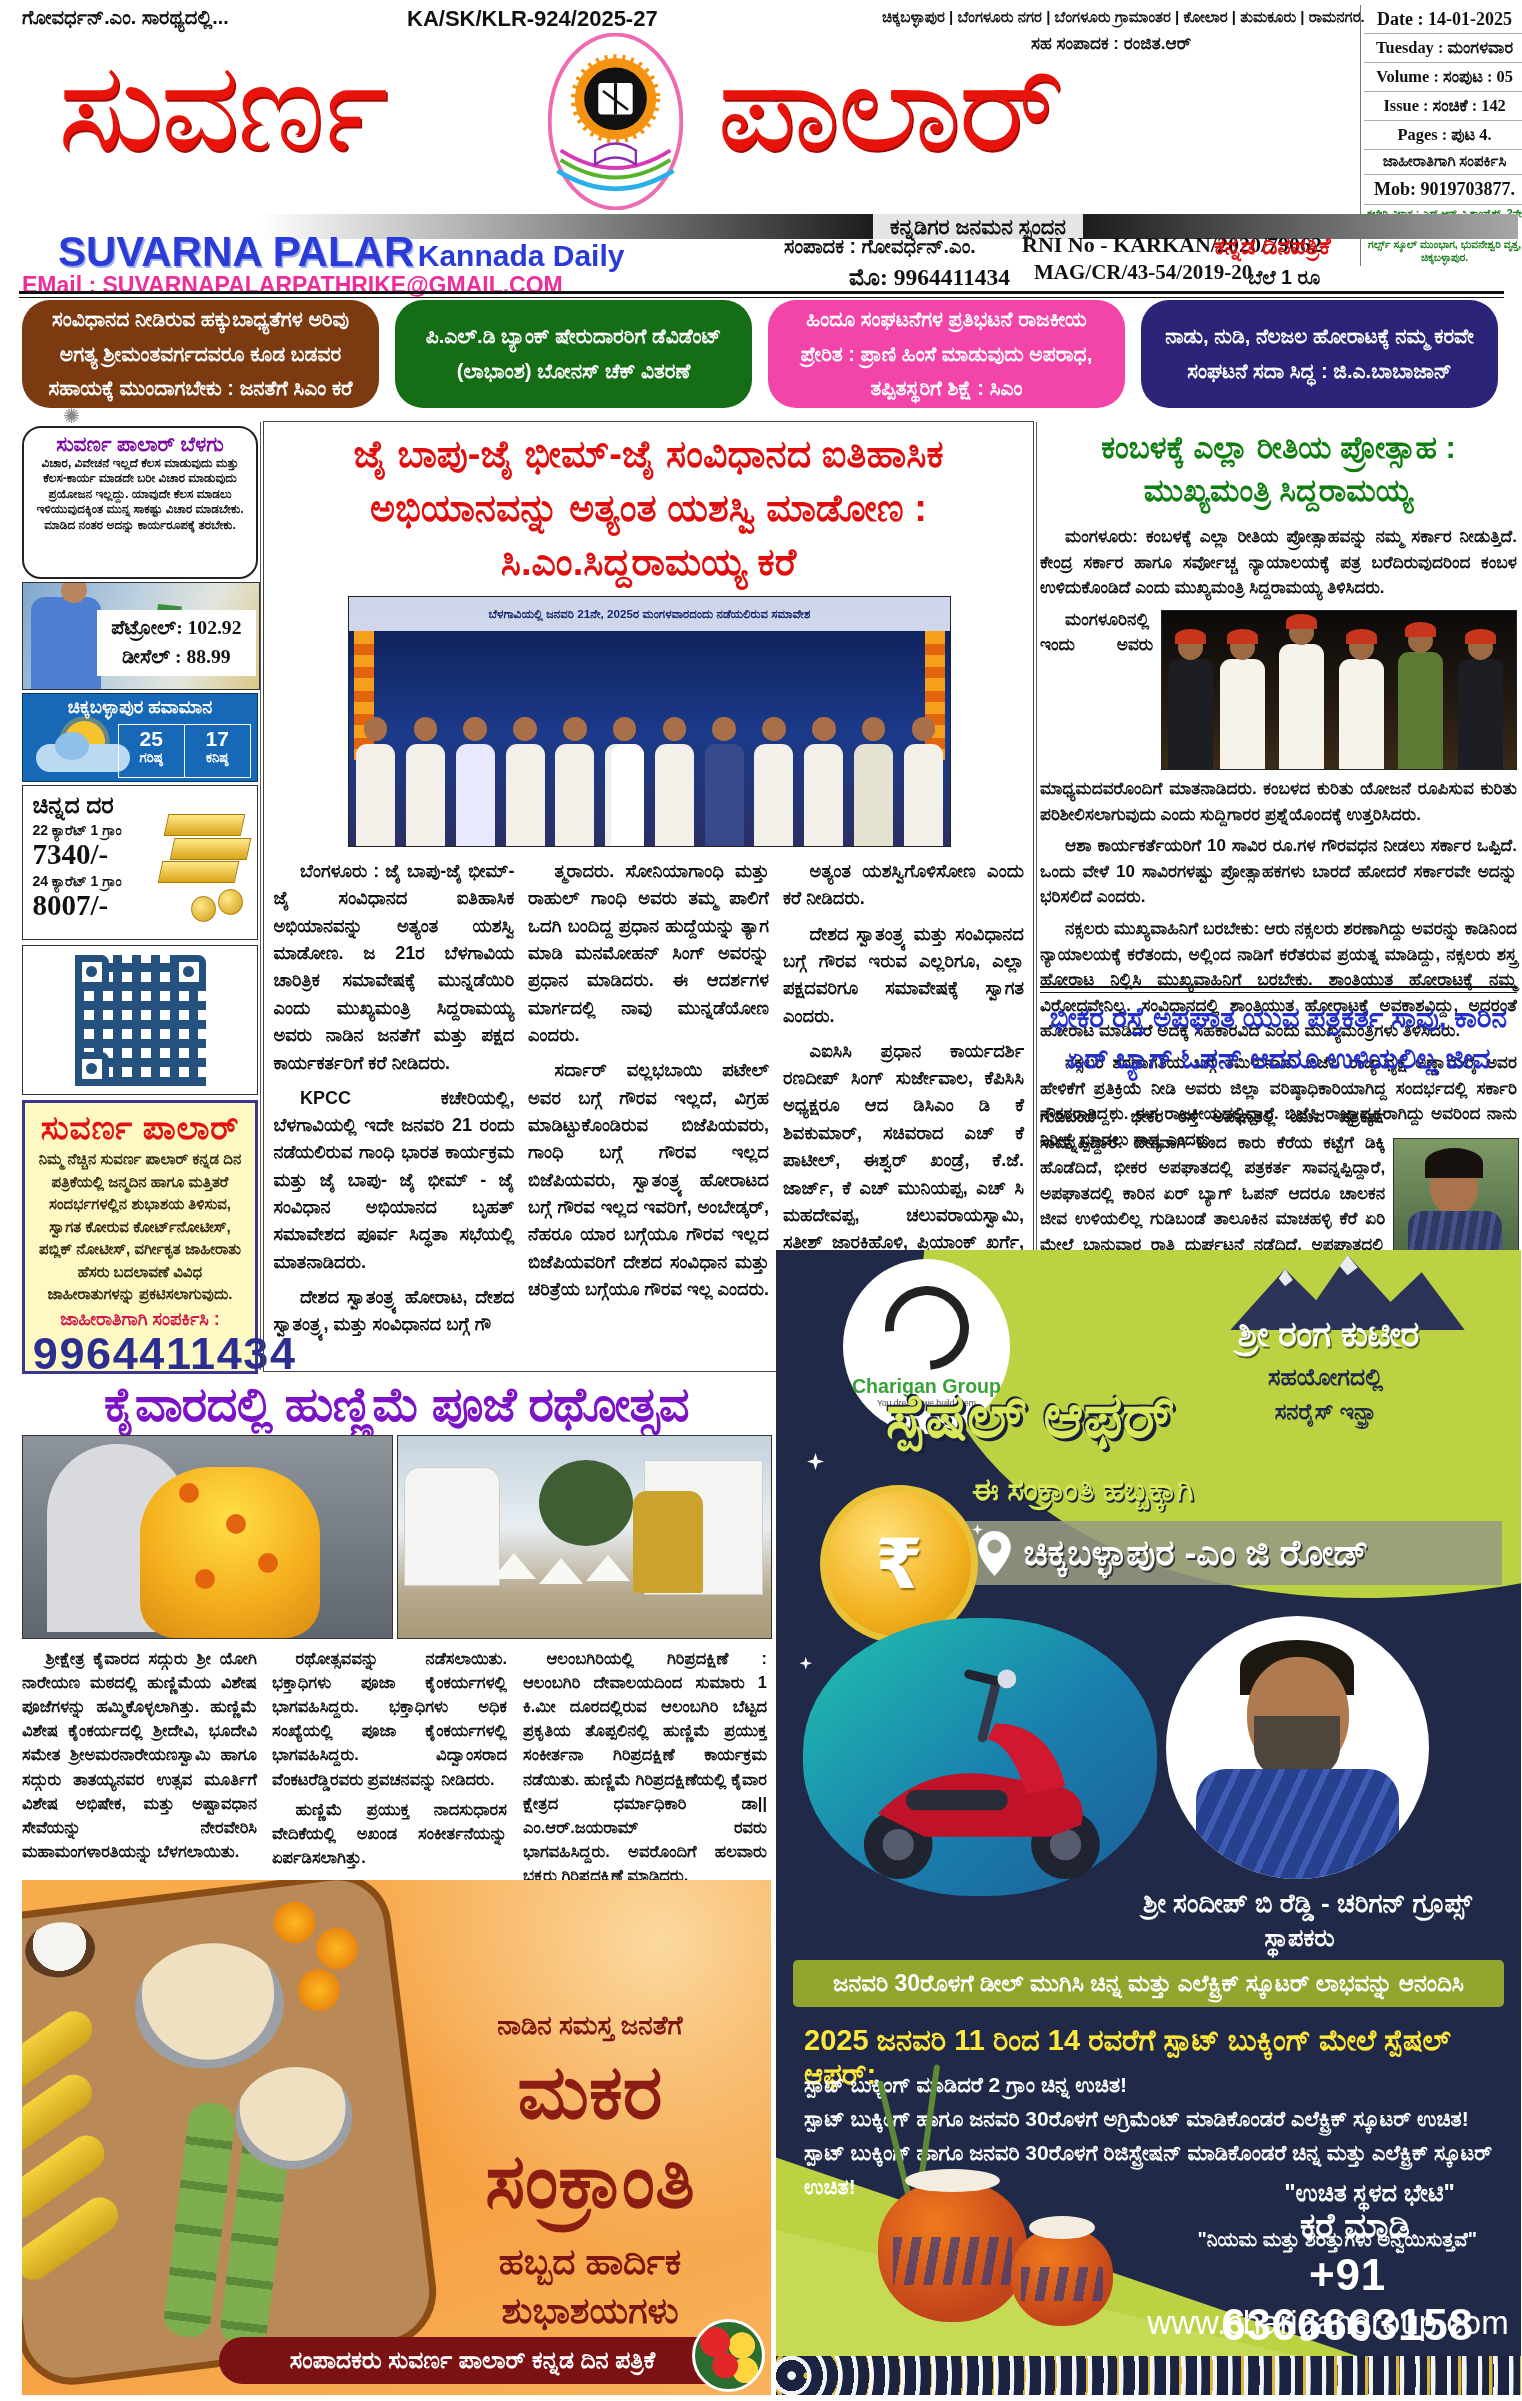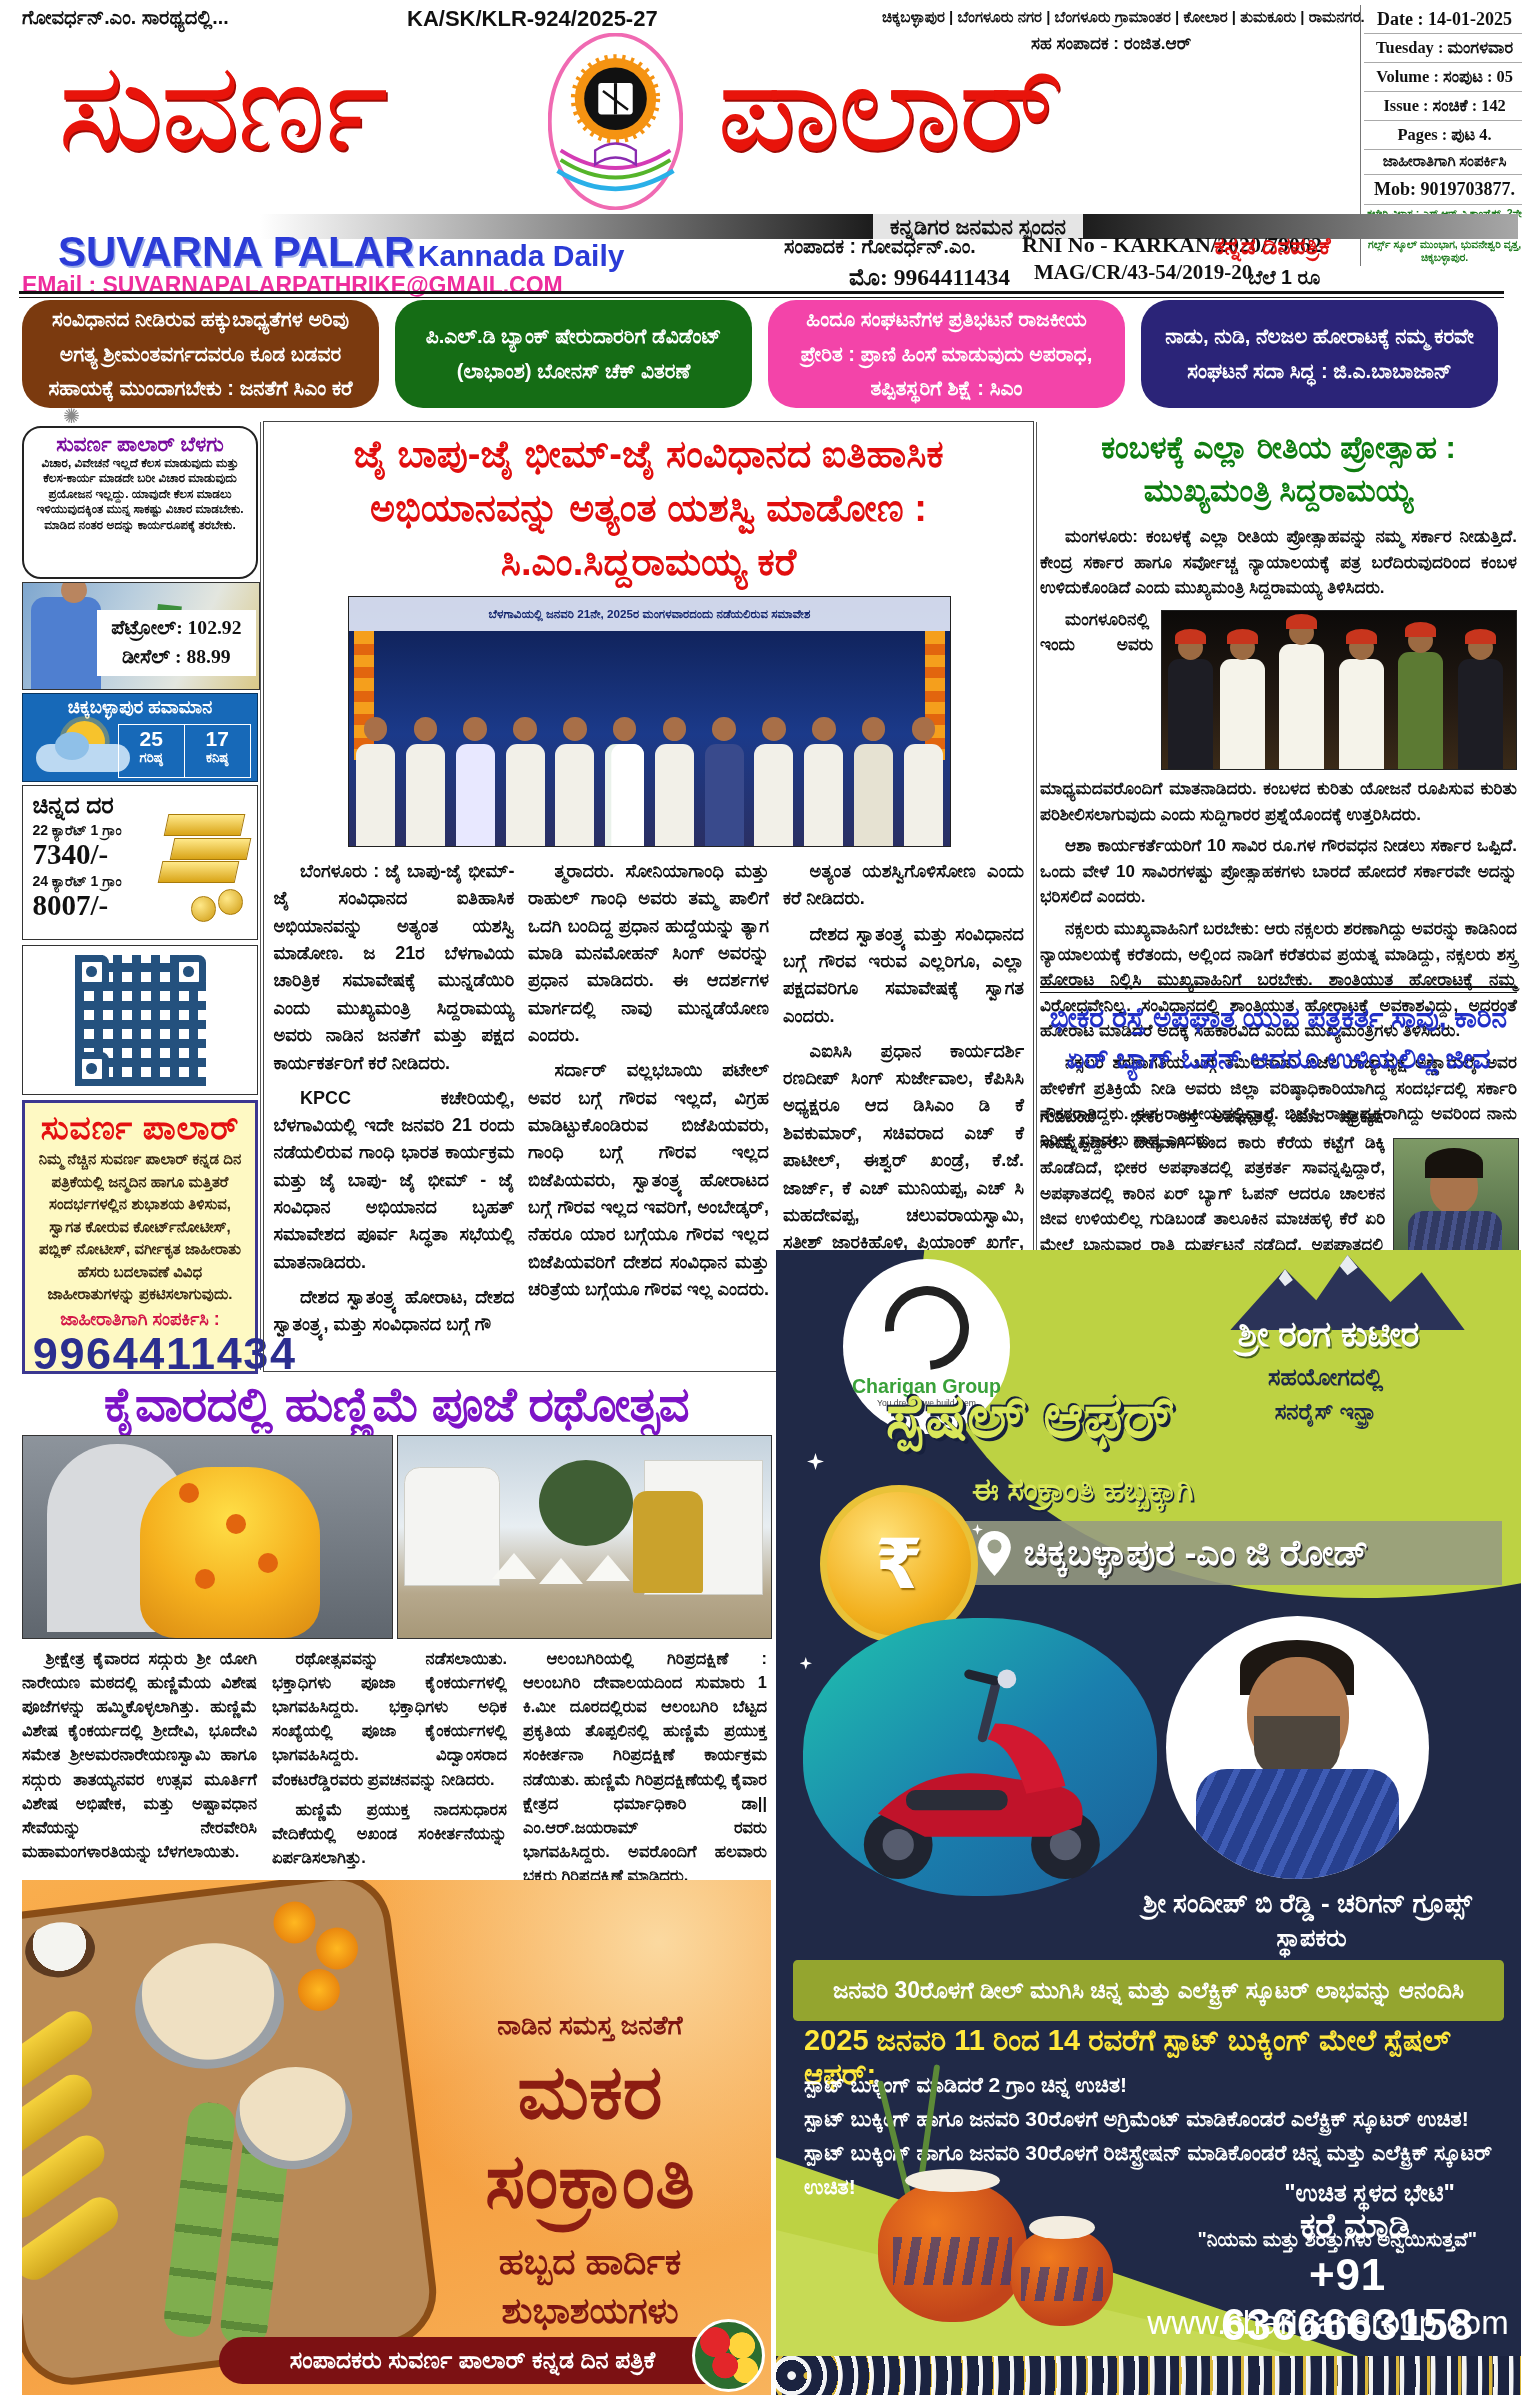--- a/index.html
+++ b/index.html
@@ -181,22 +181,22 @@
   .spark{position:absolute;width:17px;height:17px;background:#fff;clip-path:polygon(50% 0,62% 38%,100% 50%,62% 62%,50% 100%,38% 62%,0 50%,38% 38%);}
   .chg .blob{position:absolute;left:26.6px;top:368px;width:354px;height:278px;border-radius:48%;
              background:linear-gradient(140deg,#20c3ae 0%,#1a7fae 55%,#1b5e98 100%);}
   .chg .portrait{position:absolute;left:390px;top:366px;width:263px;height:263px;border-radius:50%;background:#fff;overflow:hidden;}
   .chg .portrait .hd{position:absolute;left:81px;top:41px;width:102px;height:117px;border-radius:48%;background:#b07a50;}
   .chg .portrait .hr{position:absolute;left:74px;top:23.5px;width:114px;height:55px;border-radius:50% 50% 0 0;background:#1d1712;}
   .chg .portrait .brd{position:absolute;left:88px;top:100px;width:86px;height:66px;border-radius:0 0 52% 52%;background:#4e463d;}
   .chg .portrait .sh{position:absolute;left:30px;top:153px;width:203px;height:117px;border-radius:31px 31px 0 0;
                      background:repeating-linear-gradient(115deg,#27408f 0 14px,#3f5cb5 14px 20.3px);}
   .chg .fnd1{position:absolute;left:336px;top:638px;width:391px;text-align:center;color:#ffffff;font-size:26px;font-weight:bold;}
-  .chg .fnd2{position:absolute;left:340px;top:674px;width:391px;text-align:center;color:#fff;font-size:24px;font-weight:bold;}
-  .chg .deal{position:absolute;left:17px;top:710px;width:711px;height:61px;background:#94a52f;border-radius:4.7px;
+  .chg .fnd2{position:absolute;left:328px;top:674px;width:391px;text-align:center;color:#fff;font-size:24px;font-weight:bold;}
+  .chg .deal{position:absolute;left:17px;top:710px;width:711px;height:47px;background:#94a52f;border-radius:4.7px;
              color:#fff;font-size:23px;font-weight:bold;display:flex;align-items:center;justify-content:center;}
   .chg .yhead{position:absolute;left:28px;top:774px;width:704px;color:#ffe83d;font-size:29px;font-weight:bold;}
   .chg .offers{position:absolute;left:28px;top:818px;width:704px;color:#fff;font-size:21px;font-weight:bold;line-height:1.62;}
   .chg .q1{position:absolute;right:66px;top:929px;color:#fff;font-size:24px;font-weight:bold;}
   .chg .q2{position:absolute;right:44px;top:978px;color:#fff;font-size:19.6px;font-weight:bold;}
   .chg .call{position:absolute;left:438px;top:956px;width:282px;text-align:center;color:#fff;font-size:34px;font-weight:bold;}
   .chg .phone{position:absolute;left:407px;top:1000px;width:329px;text-align:center;color:#fff;font-size:44px;font-weight:bold;letter-spacing:0.8px;}
   .chg .web{position:absolute;left:368px;top:1054px;width:368px;text-align:center;color:#fff;font-size:33px;}
   .pot{position:absolute;border-radius:46% 46% 48% 48%;background:radial-gradient(circle at 38% 30%,#f07a1e,#c2441a 70%);}
   .pot:before{content:"";position:absolute;left:18%;top:-12.5px;width:64%;height:23.5px;border-radius:50%;background:#f3ede0;}

